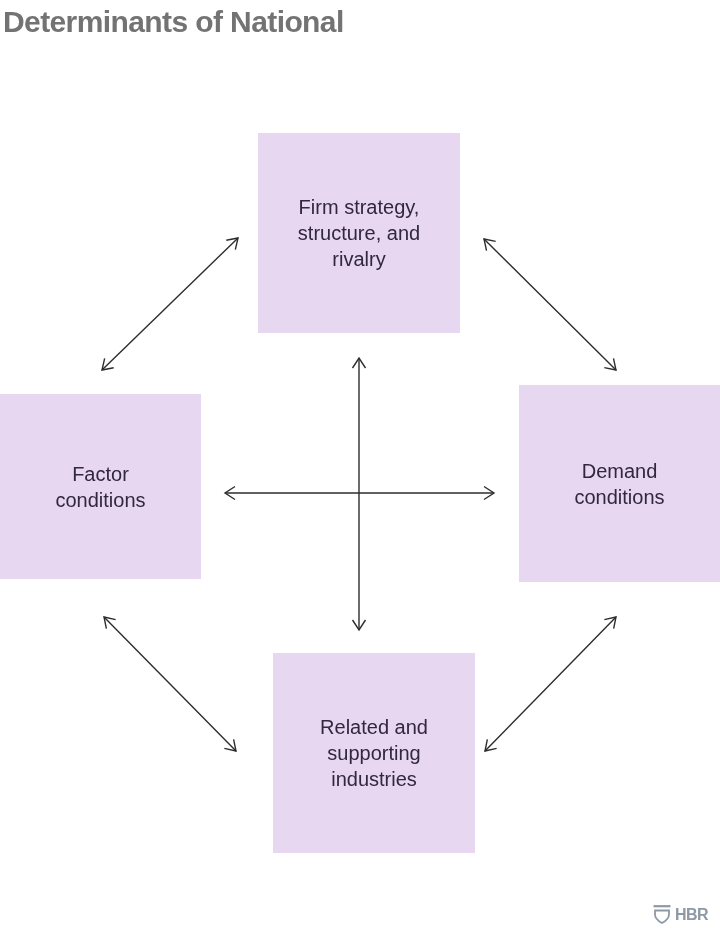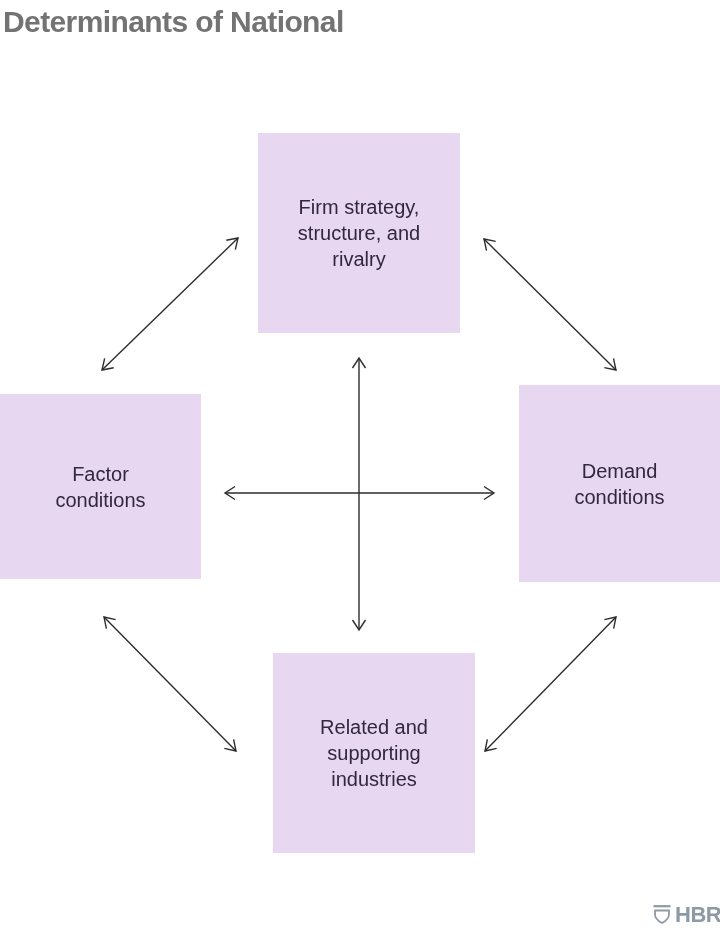--- a/index.html
+++ b/index.html
@@ -47,21 +47,21 @@
   .node-right {left:519px;top:385px;width:201px;height:197px;}
   .node-bottom{left:258px;top:653px;width:202px;height:200px;margin-left:15px;}
   .node-top .label, .node-bottom .label{max-width:152px;}
   .node-left .label, .node-right .label{max-width:122px;}
   .hbr-logo{
     position:absolute;left:652px;top:903px;
     display:flex;align-items:center;gap:3px;
     color:var(--brand);
   }
   .hbr-logo .brand-text{
-    font-size:22px;font-weight:700;letter-spacing:-0.5px;
+    font-size:16px;font-weight:700;letter-spacing:-0.5px;
     line-height:22px;
   }
   .shield-stroke{stroke:var(--brand);fill:none;}
 </style>
 </head>
 <body>
 
 <div class="canvas">
 
   <h1 class="title">

